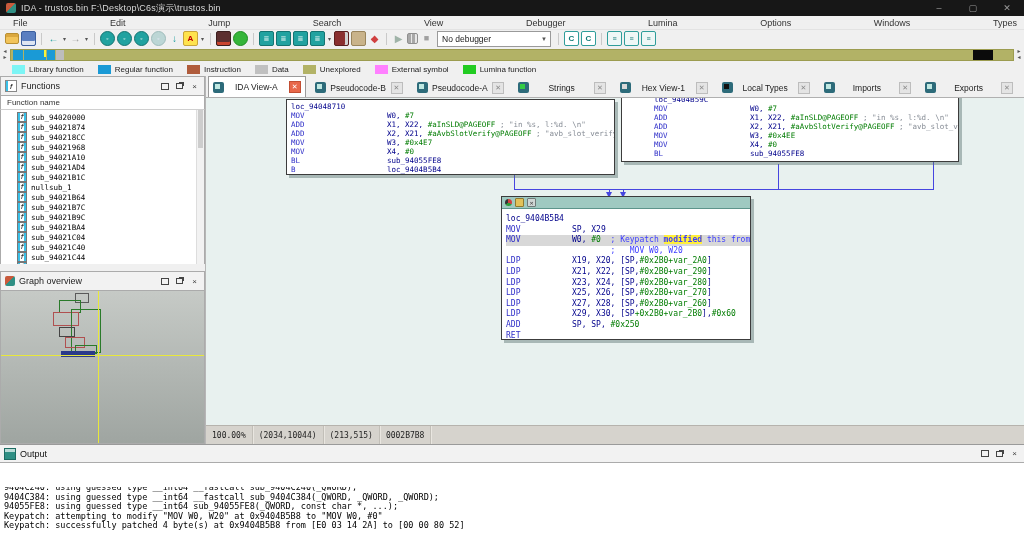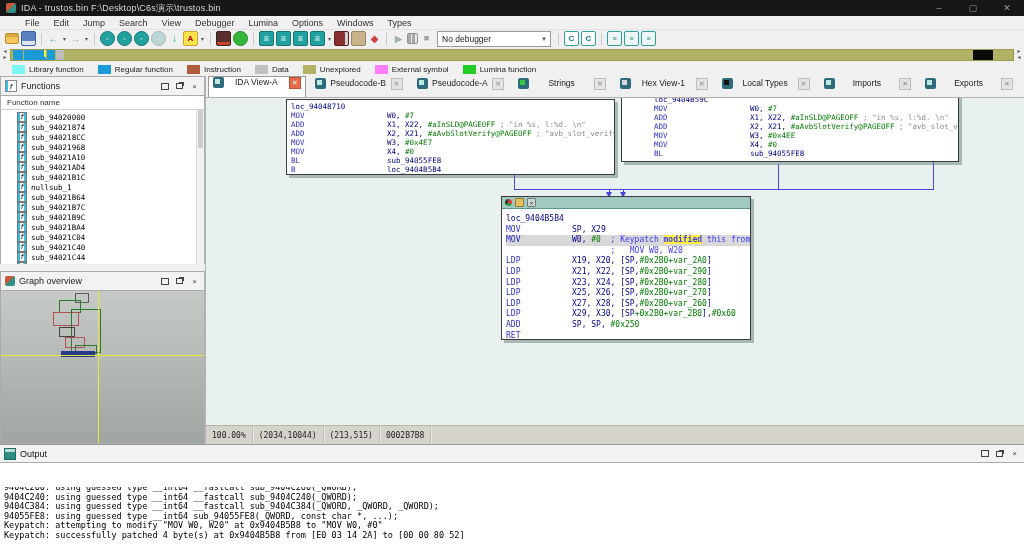--- a/index.html
+++ b/index.html
@@ -9,21 +9,21 @@
 
   
   .titlebar{height:16px;background:#171717;color:#d8d8d8;display:flex;align-items:center;flex:0 0 auto;}
   .app-icon{width:10px;height:10px;margin:0 5px 0 6px;border-radius:2px;
     background:linear-gradient(135deg,#c85a3c 0 50%,#2f8f84 50% 100%);}
   .titletext{font-size:9px;letter-spacing:.2px;}
   .wincontrols{margin-left:auto;display:flex;height:100%;}
   .winbtn{width:34px;display:flex;align-items:center;justify-content:center;color:#9a9a9a;font-size:9px;}
 
   
-  .menubar{height:13px;background:#f0f0f0;display:flex;align-items:center;padding-left:18px;flex:0 0 auto;border-bottom:1px solid #e3e3e3;}
+  .menubar{height:13px;background:#f0f0f0;display:flex;align-items:center;padding-left:6px;flex:0 0 auto;border-bottom:1px solid #e3e3e3;justify-content:space-between;}
   .menu-item{padding:0 7px;color:#333;}
 
   
   .toolbar{height:17px;background:#f0f0f0;display:flex;align-items:center;padding-left:4px;flex:0 0 auto;}
   .tbsep{width:1px;height:12px;background:#c9c9c9;margin:0 4px;}
   .tbi{width:13px;height:13px;margin:0 1px;border-radius:2px;display:inline-flex;align-items:center;justify-content:center;
        font-size:10px;line-height:13px;}
   .tb-caret{width:7px;font-size:6px;color:#555;display:inline-flex;align-items:center;justify-content:center;}
   .open-file-icon{background:#f2c45a;box-shadow:inset 0 3px 0 #dba83f;border:1px solid #b98f32;width:12px;height:9px;}
   .save-icon{background:#5b7fc0;border:1px solid #3c5f9e;box-shadow:inset 0 -4px 0 #dfe6f2;}
@@ -81,21 +81,21 @@
   .splitter-h{height:7px;background:#f0f0f0;}
   .overview-map{flex:1;position:relative;overflow:hidden;border:1px solid #ababab;border-top:none;
        background:linear-gradient(180deg,#c6cac6,#9fa5a1);}
   .mm-box{position:absolute;background:transparent;}
   .mm-yline-v{position:absolute;width:1px;background:#e8e83a;top:0;bottom:0;}
   .mm-yline-h{position:absolute;height:1px;background:#e8e83a;left:0;right:0;}
 
   
   .right-col{flex:1;display:flex;flex-direction:column;min-width:0;}
   .tabbar{height:21px;background:#f0f0f0;border-bottom:1px solid #b0b0b0;display:flex;align-items:flex-end;padding:0 2px;flex:0 0 auto;}
-  .tab{flex:1;height:19px;display:flex;align-items:flex-start;padding:0 4px;gap:4px;margin-right:4px;
+  .tab{flex:1;height:19px;display:flex;align-items:center;padding:0 4px;gap:4px;margin-right:4px;
        border:1px solid transparent;border-bottom:none;color:#222;font-size:8.5px;}
   .tab.active{background:#fff;border-color:#9a9a9a;height:20px;}
   .tab .tlabel{flex:1;text-align:center;white-space:nowrap;overflow:hidden;}
   .tabico{width:11px;height:11px;border-radius:2px;flex:0 0 11px;position:relative;}
   .tabico i{position:absolute;left:2px;top:2px;width:5px;height:5px;}
   .tclose{width:10px;height:10px;flex:0 0 10px;background:#e4e4e4;border:1px solid #bdbdbd;color:#8a8a8a;
           font-size:7px;display:flex;align-items:center;justify-content:center;}
   .tab.active .tclose{background:#e8684a;border-color:#c24e33;color:#fff;}
 
   
@@ -506,21 +506,20 @@
       <span class="pbtn">
           <span class="sq"></span>
         </span>
       <span class="pbtn">
           <span class="fl"></span>
         </span>
       <span class="pbtn">×</span>
     </div>
     <div class="out-body" style="margin-top: 0px;">
         <div style="margin-top: -4px;">
-          <div class="out-line">9404C260: using guessed type __int64 __fastcall sub_9404C260(_QWORD);</div>
           <div class="out-line">9404C240: using guessed type __int64 __fastcall sub_9404C240(_QWORD);</div>
           <div class="out-line">9404C384: using guessed type __int64 __fastcall sub_9404C384(_QWORD, _QWORD, _QWORD);</div>
           <div class="out-line">94055FE8: using guessed type __int64 sub_94055FE8(_QWORD, const char *, ...);</div>
           <div class="out-line">Keypatch: attempting to modify "MOV W0, W20" at 0x9404B5B8 to "MOV W0, #0"</div>
           <div class="out-line">Keypatch: successfully patched 4 byte(s) at 0x9404B5B8 from [E0 03 14 2A] to [00 00 80 52]</div>
         </div>
       </div>
     <div class="pyrow">
       <span class="pytab">Python</span>
     </div>

